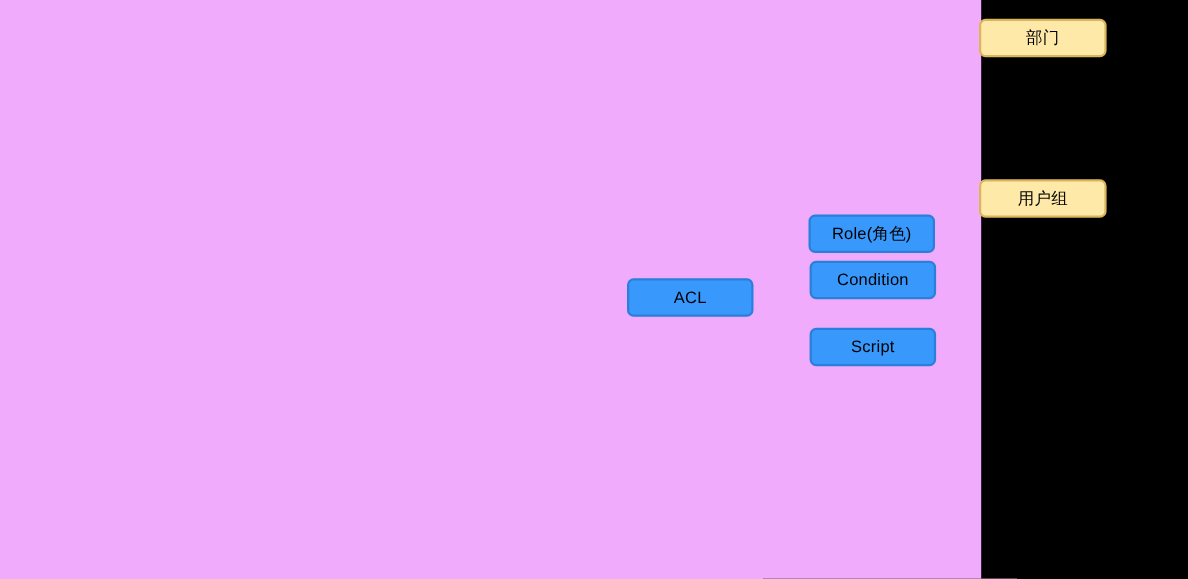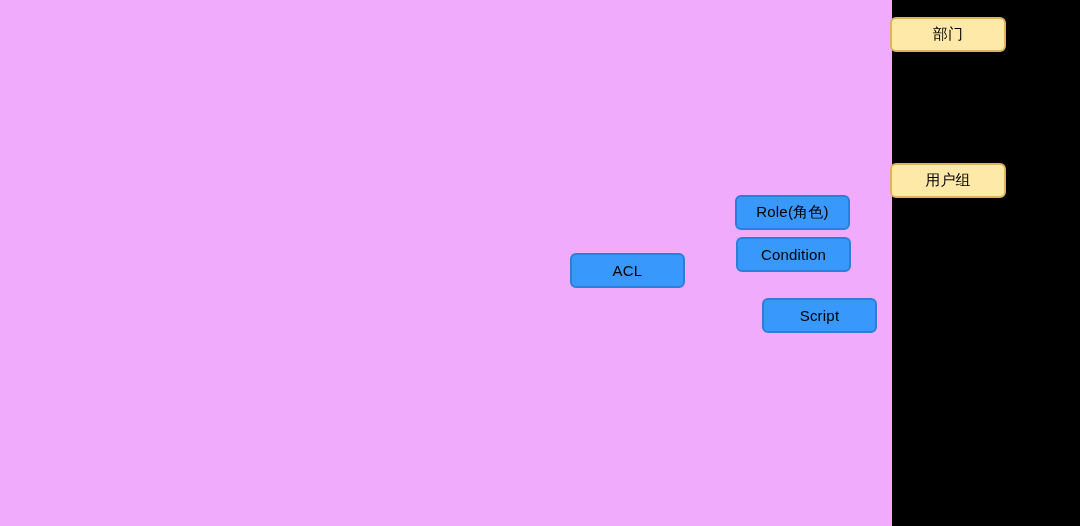--- a/index.html
+++ b/index.html
@@ -42,21 +42,21 @@
     background: #3898FC;
     border: 2px solid #2A7FD9;
   }
   
   #node-department { left: 890px; top: 17px;  }
   #node-user       { left: 890px; top: 85px;  }
   #node-user-group { left: 890px; top: 163px; }
   #node-role       { left: 735px; top: 163px; margin-top: 32px; }
   #node-acl        { left: 570px; top: 237px; margin-top: 16px; }
   #node-condition  { left: 736px; top: 237px; text-align: right; }
-  #node-script     { left: 736px; top: 298px; margin-left: 26px; }
+  #node-script     { left: 736px; top: 298px; }
 </style>
 </head>
 <body>
 
 <div class="canvas">
 
   <div class="node node-yellow" id="node-department">
     <span>部门</span>
   </div>
 

